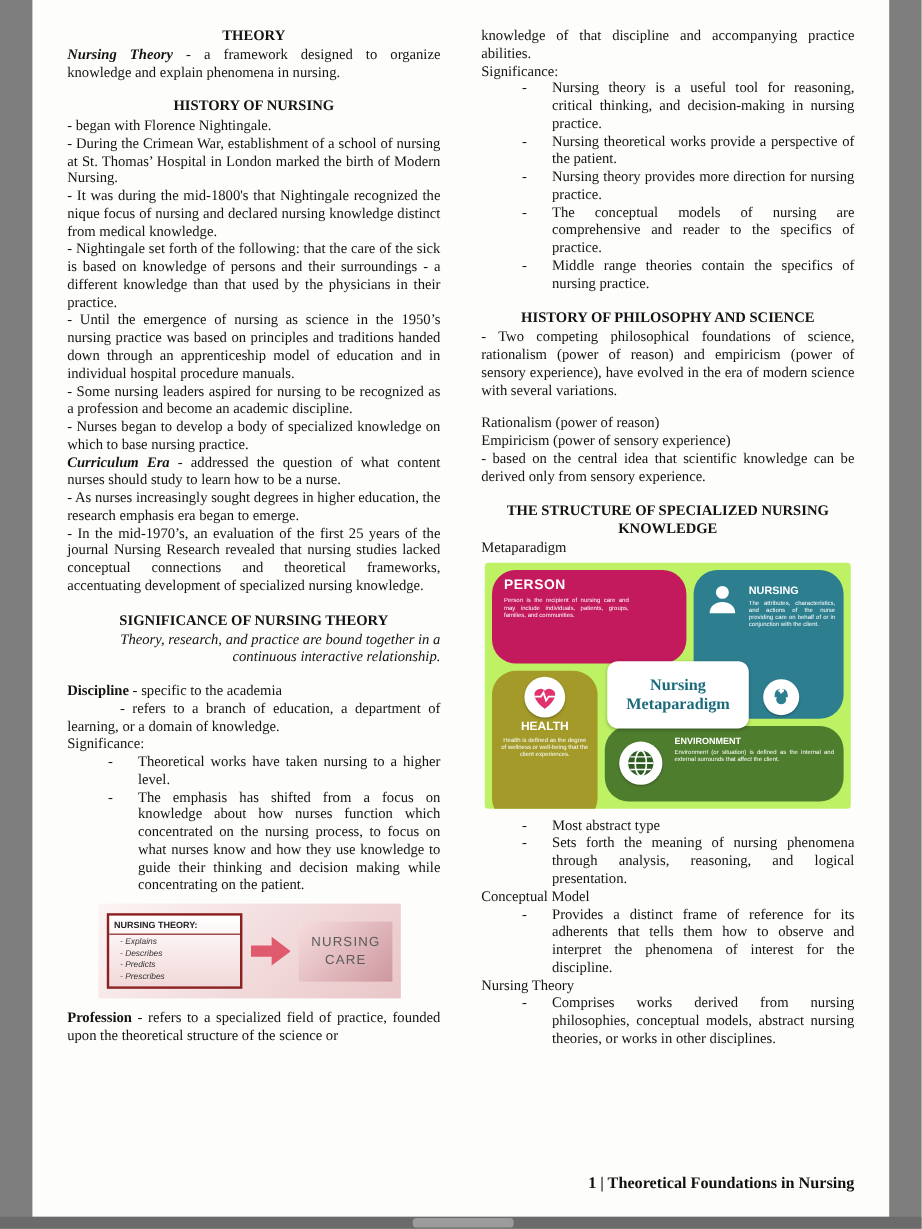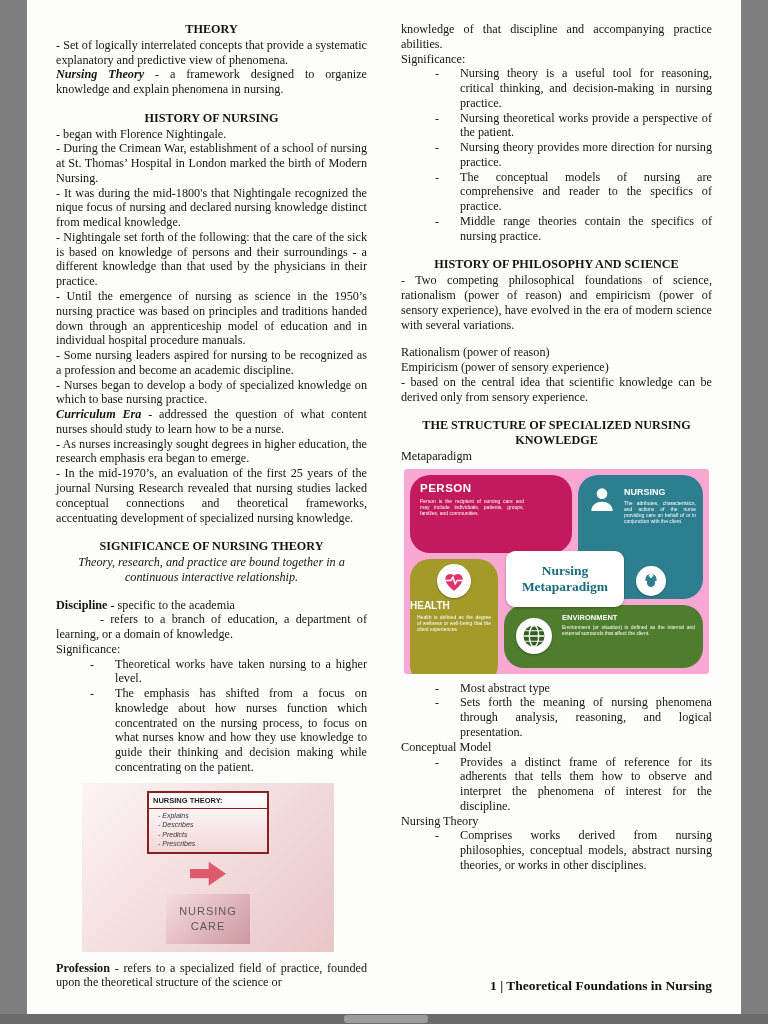--- a/index.html
+++ b/index.html
@@ -7,46 +7,46 @@
   body { background:#7e7e7e; font-family:"Liberation Serif", serif; position:relative; overflow:hidden; }
 
   .page { position:absolute; left:27px; top:0; width:714px; height:1014px; background:#fdfdfc; padding:22px 29px 0 29px; overflow:hidden; }
   .cols { display:flex; gap:34px; }
   .col { width:319px; font-size:12.2px; line-height:1.21; color:#141414; text-align:justify; }
 
   .h { text-align:center; font-weight:bold; margin:14px 0 1px; }
   .col > .h:first-child { margin-top:0; }
   .p { margin:0; }
   .p.bold { font-weight:normal; }
-  .p.ci { text-align:center; font-style:italic; margin-bottom:4px; }
+  .p.ci { text-align:right; font-style:italic; margin-bottom:4px; }
   .p.ind { text-indent:44px; }
   .p.gap { margin-top:13px; }
   .lead.bi { font-weight:bold; font-style:italic; }
   .lead.bold { font-weight:bold; }
 
   .ul { margin:0; }
   .li { display:flex; margin-left:34px; }
   .dash { flex:0 0 25px; }
   .litxt { flex:1; text-align:justify; }
 
   
-  .fig-theory { margin:8px 0 9px 26px; width:252px; display:flex; align-items:center; gap:7px; padding:8px 7px; background:linear-gradient(135deg,#fdf4f4,#e9c6c8);flex-direction:column; }
+  .fig-theory { margin:8px 0 9px 26px; width:252px; display:flex; align-items:center; gap:7px; padding:8px 7px; background:linear-gradient(135deg,#fdf4f4,#e9c6c8); }
   .nt-box { width:122px; border:2px solid #8b2020; background:linear-gradient(180deg,#ffffff,#f2d8d8); font-family:"Liberation Sans",sans-serif; }
   .nt-title { font-size:7.5px; font-weight:bold; color:#222; padding:3px 4px; border-bottom:1.5px solid #8b2020; }
   .nt-items { padding:2px 0 3px; }
   .nt-item { font-size:7px; font-style:italic; color:#333; padding:1px 4px 0 9px; }
   .nt-arrow { width:36px; height:26px; background:#e05a6e; clip-path:polygon(0 32%, 52% 32%, 52% 4%, 100% 50%, 52% 96%, 52% 68%, 0 68%); }
   .nc-box { width:84px; height:50px; background:linear-gradient(135deg,#f6dddd,#cd97a0); display:flex; align-items:center; justify-content:center; text-align:center; font-family:"Liberation Sans",sans-serif; font-size:11px; color:#5a5a5a; letter-spacing:1px; line-height:1.3; }
 
   
-  .fig-meta { position:relative; width:305px; height:205px; background:#f9a8d4; margin:5px auto 7px; border-radius:3px; overflow:hidden; font-family:"Liberation Sans",sans-serif; }
+  .fig-meta { position:relative; width:305px; height:205px; background:#bef264; margin:5px auto 7px; border-radius:3px; overflow:hidden; font-family:"Liberation Sans",sans-serif; }
   .seg { position:absolute; border-radius:20px; }
   .seg-person { left:6px; top:6px; width:162px; height:78px; background:#c21a5c; padding:7px 10px; }
   .seg-nursing { left:174px; top:6px; width:125px; height:124px; background:#2d7f90; }
-  .seg-health { left:6px; top:90px; width:88px; height:126px; background:#a39a2a; }
+  .seg-health { left:6px; top:90px; width:88px; height:126px; background:#a39a2a; text-align:center; }
   .seg-env { left:100px; top:136px; width:199px; height:63px; background:#4e7d2e; }
   .q-label { color:#fff; font-weight:bold; }
   .q-desc { color:#fff; font-size:5px; line-height:1.2; margin-top:2px; }
   .seg-person .q-label { font-size:11.5px; letter-spacing:.5px; }
   .seg-person .q-desc { width:104px; }
   .seg-nursing .q-text { position:absolute; left:46px; top:12px; width:72px; }
   .seg-nursing .q-label { font-size:9px; }
   .person-glyph { position:absolute; left:8px; top:8px; }
   .icon-circle { background:#fff; border-radius:50%; display:flex; align-items:center; justify-content:center; box-shadow:0 1px 2px rgba(0,0,0,.3); }
   .ic-nurse { position:absolute; left:58px; bottom:3px; width:30px; height:30px; }
@@ -63,21 +63,20 @@
   .bottom-bar { position:absolute; left:0; bottom:0; width:768px; height:10px; background:#6b6b6b; }
   .bottom-pill { position:absolute; left:344px; top:1px; width:84px; height:8px; background:#9c9c9c; border-radius:3px; }
 </style>
 </head>
 <body>
 
 <div class="page">
   <div class="cols">
     <div class="col">
         <div class="h">THEORY</div>
-        <div class="p"><span>- Set of logically interrelated concepts that provide a systematic explanatory and predictive view of phenomena.</span></div>
         <div class="p"><span class="lead bi">Nursing Theory</span><span> - a framework designed to organize knowledge and explain phenomena in nursing.</span></div>
         <div class="h">HISTORY OF NURSING</div>
         <div class="p"><span>- began with Florence Nightingale.</span></div>
         <div class="p"><span>- During the Crimean War, establishment of a school of nursing at St. Thomas’ Hospital in London marked the birth of Modern Nursing.</span></div>
         <div class="p"><span>- It was during the mid-1800's that Nightingale recognized the nique focus of nursing and declared nursing knowledge distinct from medical knowledge.</span></div>
         <div class="p"><span>- Nightingale set forth of the following: that the care of the sick is based on knowledge of persons and their surroundings - a different knowledge than that used by the physicians in their practice.</span></div>
         <div class="p"><span>- Until the emergence of nursing as science in the 1950’s nursing practice was based on principles and traditions handed down through an apprenticeship model of education and in individual hospital procedure manuals.</span></div>
         <div class="p"><span>- Some nursing leaders aspired for nursing to be recognized as a profession and become an academic discipline.</span></div>
         <div class="p"><span>- Nurses began to develop a body of specialized knowledge on which to base nursing practice.</span></div>
         <div class="p"><span class="lead bi">Curriculum Era</span><span> - addressed the question of what content nurses should study to learn how to be a nurse.</span></div>

